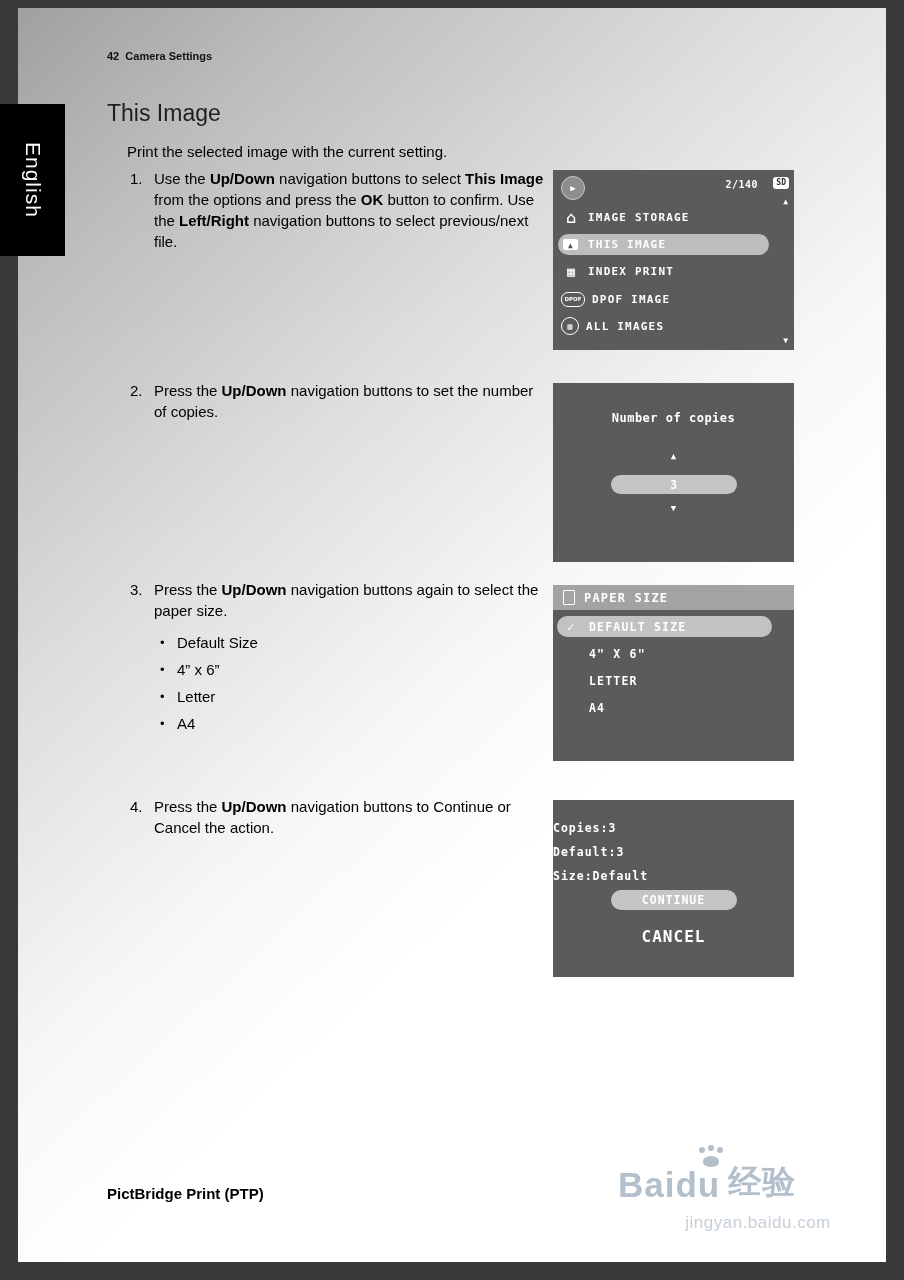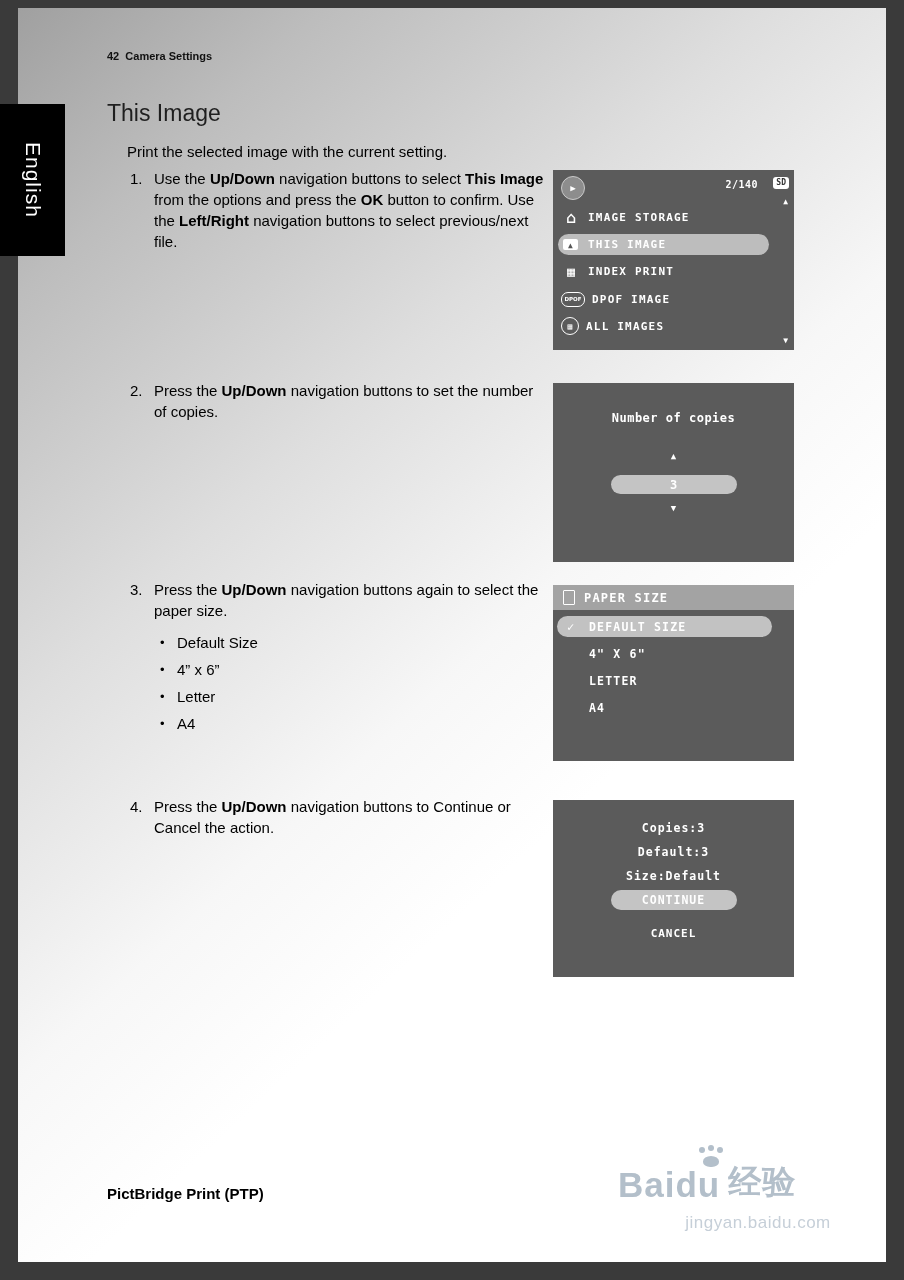--- a/index.html
+++ b/index.html
@@ -79,26 +79,26 @@
   .s3-rows { position:absolute; top:28px; left:0; right:0; }
   .s3-row { position:relative; height:27px; display:flex; align-items:center; padding-left:36px;
     font-size:11.5px; letter-spacing:1.2px; }
   .s3-row.selected { padding-left:14px; }
   .s3-row.selected::before { content:""; position:absolute; left:4px; right:22px; top:3px; bottom:3px;
     background:#c2c2c2; border-radius:11px; }
   .s3-row > * { position:relative; }
   .s3-row .check { width:22px; font-size:12px; }
 
   
-  .s4-lines { position:absolute; top:16px; width:100%; text-align:center; }
+  .s4-lines { position:absolute; top:16px; width:100%; }
   .s4-line { height:24px; line-height:24px; font-size:11.5px; letter-spacing:1px; }
   .s4-pill { position:absolute; top:90px; left:50%; transform:translateX(-50%); width:126px; height:20px;
     background:#c4c4c4; border-radius:10px; color:#fff; display:flex; align-items:center; justify-content:center;
     font-size:11.5px; letter-spacing:1px; }
-  .s4-cancel { position:absolute; top:127px; width:100%; text-align:center; font-size:11px; letter-spacing:1px; }
+  .s4-cancel { position:absolute; top:127px; width:100%; text-align:center; font-size:16px; letter-spacing:1px; }
 
   
   .watermark { position:absolute; left:600px; top:1152px; width:260px; color:#b3bfca; }
   .wm-brand { display:flex; align-items:flex-end; font-size:35px; font-weight:bold; letter-spacing:1px; }
   .wm-du { position:relative; }
   .paw { position:absolute; right:-4px; top:-18px; width:26px; height:22px; }
   .paw .toe { position:absolute; top:0; left:1px; width:6px; height:6px; border-radius:50%; background:#b3bfca;
     box-shadow:9px -2px 0 #b3bfca, 18px 0 0 #b3bfca; }
   .paw .pad { position:absolute; bottom:2px; left:5px; width:16px; height:11px; border-radius:50% 50% 45% 45%; background:#b3bfca; }
   .wm-cn { font-size:33px; margin-left:8px; }

